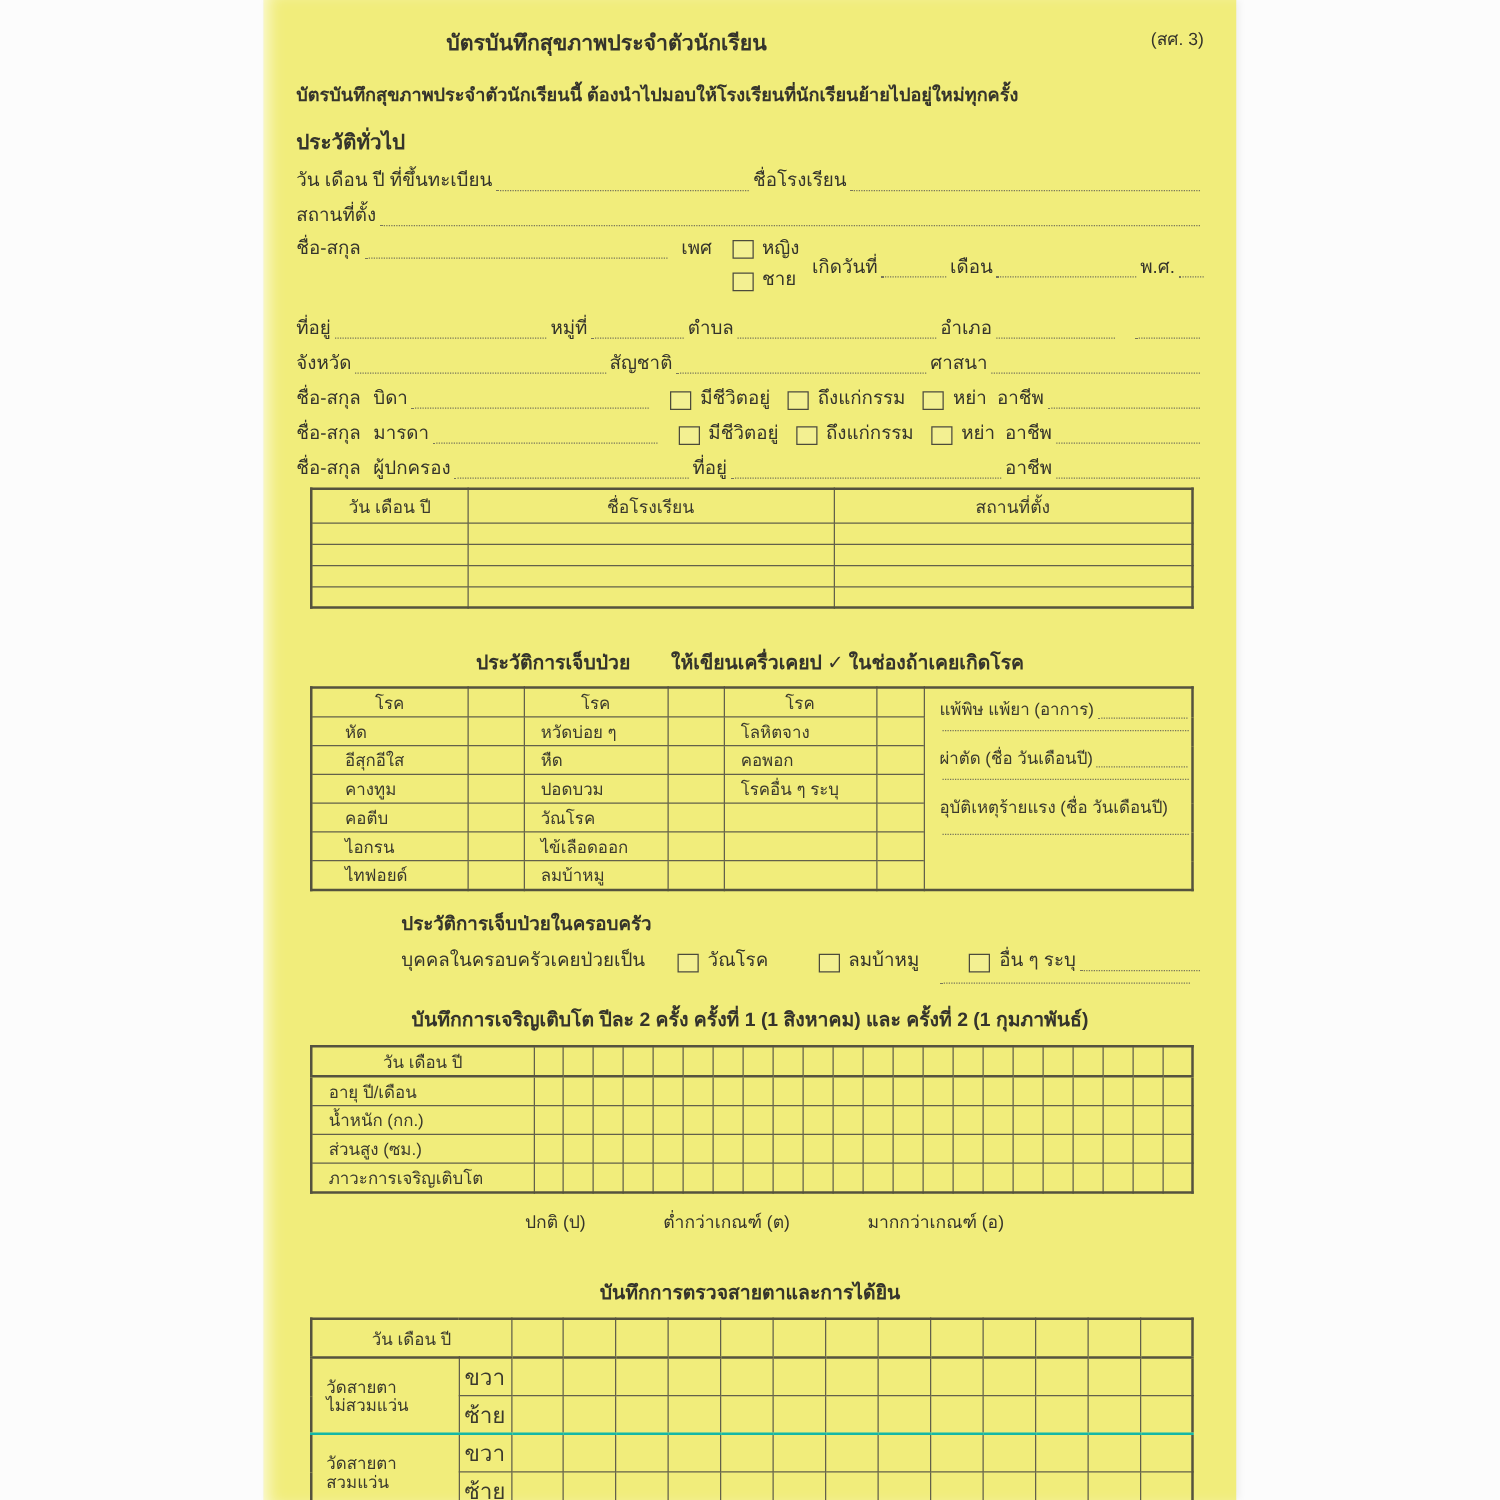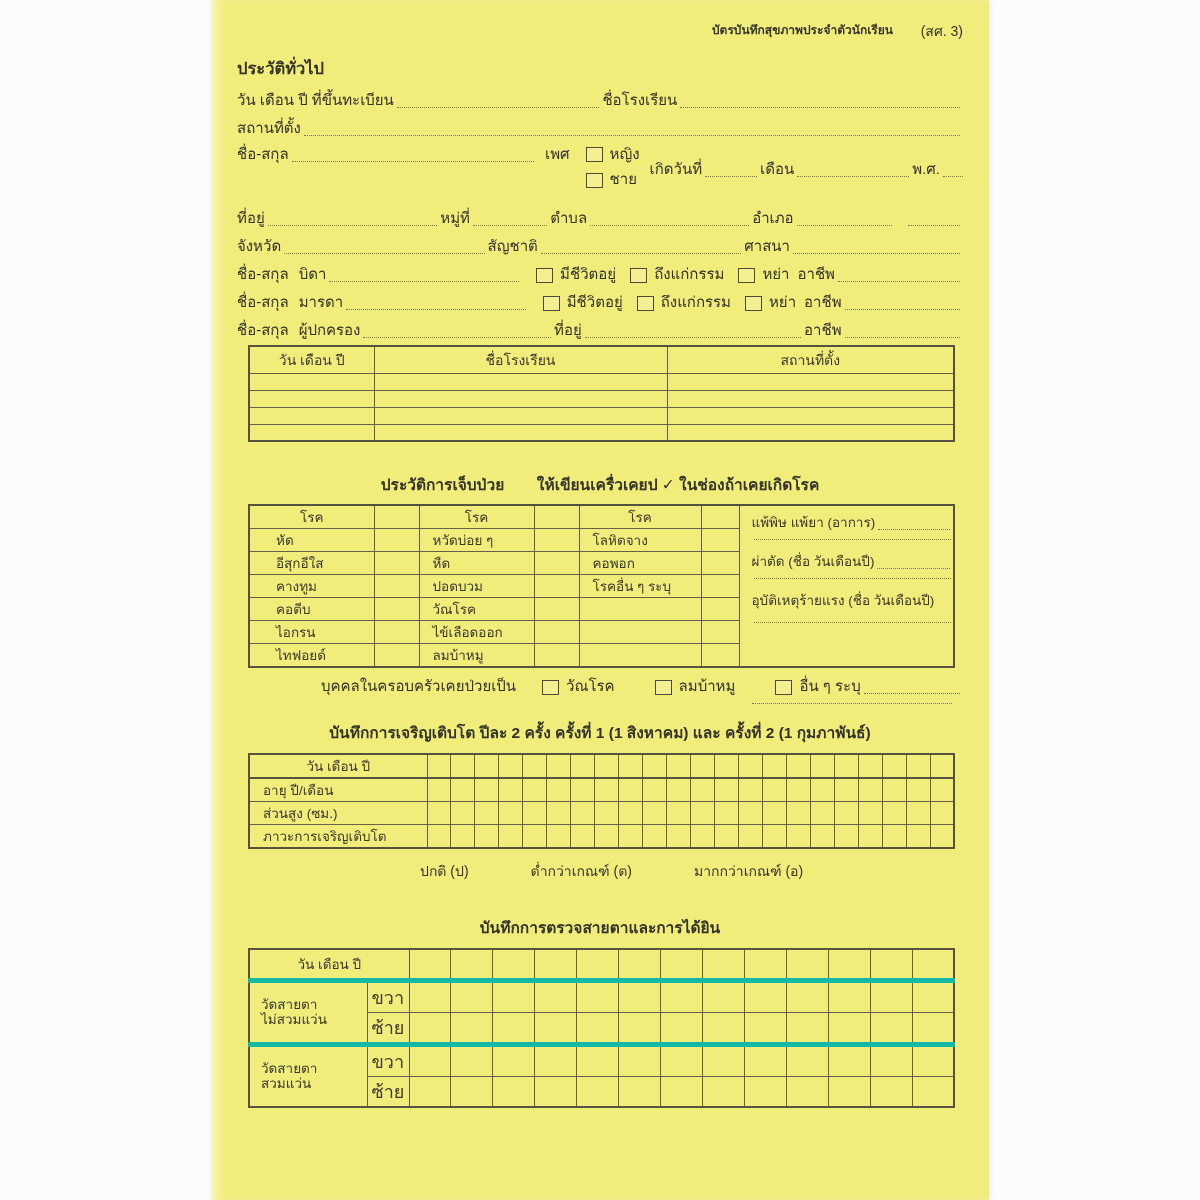--- a/index.html
+++ b/index.html
@@ -13,21 +13,21 @@
   }
   .sheet {
     position:absolute; left:211px; top:0;
     width:778px; height:1200px;
     background:#f1ed7b;
     box-shadow: inset 10px 0 14px -8px rgba(255,255,252,.9), 2px 0 6px rgba(0,0,0,.06);
   }
   .content { padding:20px 26px 0 26px; font-size:15px; }
 
   .hdr { display:flex; align-items:flex-start; }
-  .title { flex:1; text-align:right; font-weight:bold; font-size:12px; padding-left:120px; }
+  .title { flex:1; text-align:left; font-weight:bold; font-size:17px; padding-left:120px; }
   .formcode { width:70px; text-align:right; font-size:14px; }
 
   .note { margin-top:17px; font-weight:bold; font-size:14.5px; }
   .sec-h { margin-top:13px; font-weight:bold; font-size:16.5px; }
 
   .gen-row { display:flex; align-items:flex-end; margin-top:10px; line-height:18px; white-space:nowrap; }
   .lb { flex:0 0 auto; }
   .dots { flex:1 1 auto; height:4px; border-bottom:1.5px dotted #78765a; margin:0 3px 1px 3px; min-width:20px; }
   .dots.fx { flex:0 0 auto; }
   .cb { flex:0 0 auto; width:17px; height:15px; border:1.7px solid #4c4b3a; display:inline-block;
@@ -52,38 +52,39 @@
   .info-rule { height:4px; border-bottom:1.5px dotted #78765a; margin:0 2px 14px 2px; }
 
   .t-growth { width:707px; margin-top:8px; }
   .t-growth td { height:21px; }
   .t-growth tr.ghead td { border-bottom:2px solid #55533e; text-align:center; }
   .t-growth td.glab { padding-left:13px; }
 
   .t-vision { width:707px; margin-top:8px; }
   .t-vision td { height:20px; }
   .t-vision tr.vhead td { height:31px; border-bottom:2px solid #55533e; text-align:center; }
-  .t-vision tr.gtop td { border-top:5px solid #14b8a6; }
+  .t-vision tr.gtop td { border-top:2px solid #14b8a6; }
   .t-vision td.vlab { padding-left:11px; vertical-align:middle; line-height:15px; }
   .t-vision td.side { text-align:left; font-size:18px; }
 
   .legend { display:flex; margin:11px 0 0 183px; gap:62px; font-size:14px; }
   .fam-ind { margin-left:84px; }
   .right-rule { width:200px; margin:7px 11px 0 auto; border-bottom:1.5px dotted #78765a; height:2px; }
 </style>
 </head>
 <body>
 
 <div class="sheet">
   <div class="content">
 
     <div class="hdr">
       <div class="title">บัตรบันทึกสุขภาพประจำตัวนักเรียน</div>
       <div class="formcode">(สศ. 3)</div>
     </div>
+    <div class="note">บัตรบันทึกสุขภาพประจำตัวนักเรียนนี้  ต้องนำไปมอบให้โรงเรียนที่นักเรียนย้ายไปอยู่ใหม่ทุกครั้ง</div>
     <div class="sec-h">ประวัติทั่วไป</div>
 
     <div class="gen-row">
       <span class="lb">วัน เดือน ปี ที่ขึ้นทะเบียน</span>
       <span class="dots" style="flex:1.05"></span>
       <span class="lb">ชื่อโรงเรียน</span>
       <span class="dots" style="flex:1.45"></span>
     </div>
 
     <div class="gen-row">
@@ -296,20 +297,21 @@
           <td class="dname">ไทฟอยด์</td>
             <td></td>
           <td class="dname2">ลมบ้าหมู</td>
             <td></td>
           <td class="dname2"></td>
             <td></td>
         </tr>
       </tbody>
     </table>
 
+    <div class="fam-ind" style="margin-top:14px; font-weight:bold; font-size:15px;">ประวัติการเจ็บป่วยในครอบครัว</div>
     <div class="gen-row fam-ind" style="margin-top:9px">
       <span class="lb">บุคคลในครอบครัวเคยป่วยเป็น</span>
       <span class="cb" style="margin-left:26px"></span>
       <span>วัณโรค</span>
       <span class="cb" style="margin-left:40px"></span>
       <span>ลมบ้าหมู</span>
       <span class="cb" style="margin-left:40px"></span>
       <span>อื่น ๆ ระบุ</span>
       <span class="dots" style="max-width:150px"></span>
     </div>
@@ -365,20 +367,45 @@
             <td></td>
             <td></td>
             <td></td>
             <td></td>
             <td></td>
             <td></td>
             <td></td>
             <td></td>
           </tr>
         <tr>
+          <td class="glab">น้ำหนัก   (กก.)</td>
+        <td></td>
+            <td></td>
+            <td></td>
+            <td></td>
+            <td></td>
+            <td></td>
+            <td></td>
+            <td></td>
+            <td></td>
+            <td></td>
+            <td></td>
+            <td></td>
+            <td></td>
+            <td></td>
+            <td></td>
+            <td></td>
+            <td></td>
+            <td></td>
+            <td></td>
+            <td></td>
+            <td></td>
+            <td></td>
+          </tr>
+        <tr>
           <td class="glab">ส่วนสูง   (ซม.)</td>
         <td></td>
             <td></td>
             <td></td>
             <td></td>
             <td></td>
             <td></td>
             <td></td>
             <td></td>
             <td></td>

